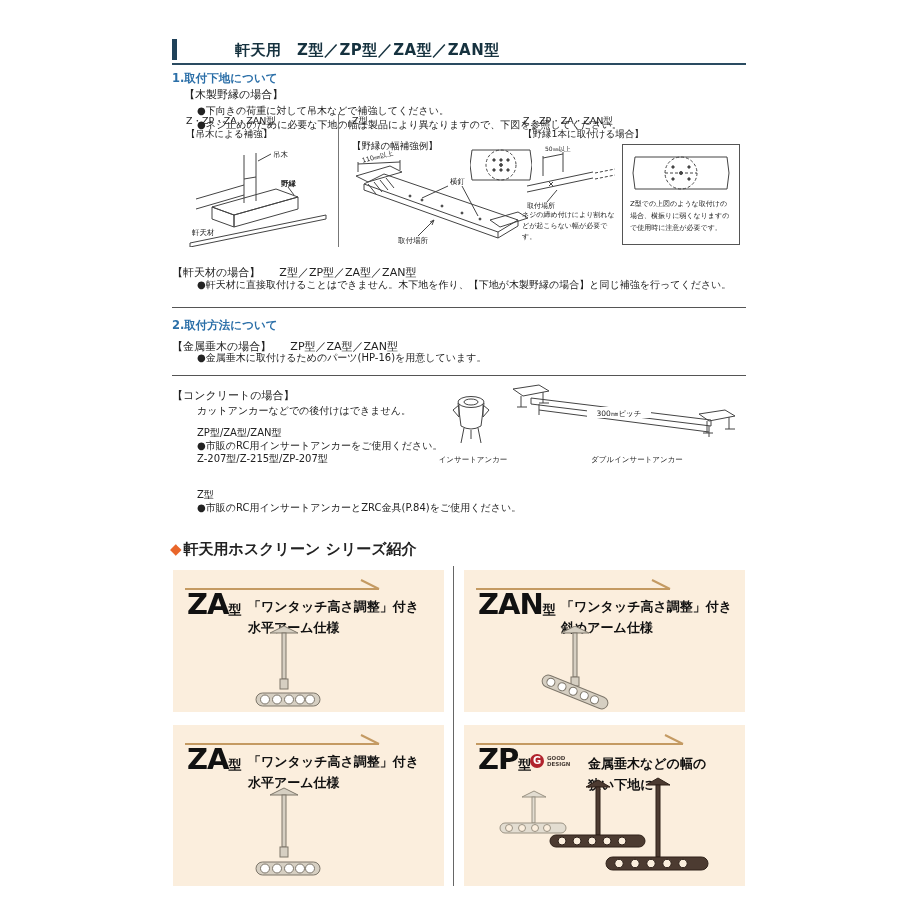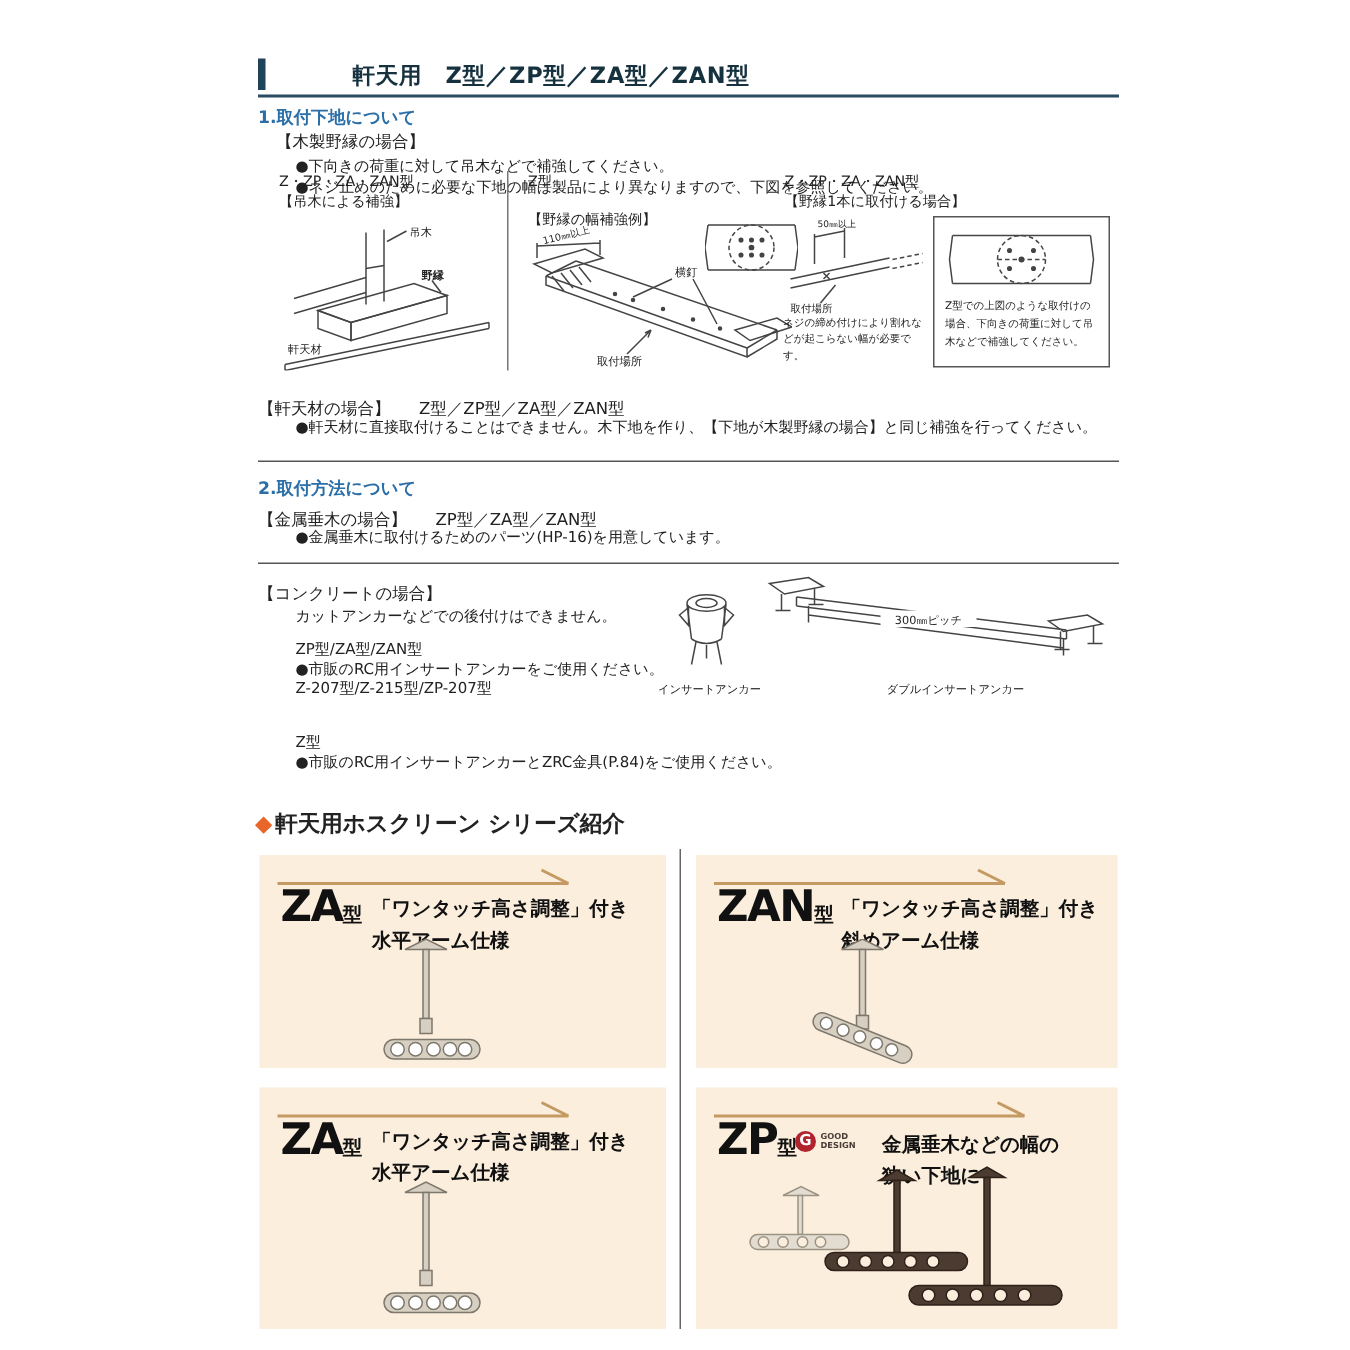--- a/index.html
+++ b/index.html
@@ -190,21 +190,21 @@
         <path d="M4,7 H96 M4,39 H96 M4,7 L2,23 L4,39 M96,7 L98,23 L96,39"></path>
         <circle cx="50" cy="23" r="16" stroke-dasharray="3,2"></circle>
         <path d="M34,23 H66" stroke-dasharray="3,2"></path>
         <circle cx="42" cy="17" r="1.2" fill="#444"></circle>
           <circle cx="58" cy="17" r="1.2" fill="#444"></circle>
         <circle cx="42" cy="29" r="1.2" fill="#444"></circle>
           <circle cx="58" cy="29" r="1.2" fill="#444"></circle>
         <circle cx="50" cy="23" r="1.5" fill="#444"></circle>
       </g>
     </svg>
-    <div class="d3-box-note">Z型での上図のような取付けの場合、下向きの荷重に対して吊木などで補強してください。</div>
+    <div class="d3-box-note">Z型での上図のような取付けの場合、横振りに弱くなりますので使用時に注意が必要です。</div>
   </div>
 
   <div class="abs soffit-row nw">
     <span class="case-label">【軒天材の場合】</span>
     <span class="models">Z型／ZP型／ZA型／ZAN型</span>
   </div>
   <div class="abs bullet soffit-bullet nw">●軒天材に直接取付けることはできません。木下地を作り、【下地が木製野縁の場合】と同じ補強を行ってください。</div>
   <div class="abs hr1"></div>
 
   <div class="abs sec-heading s2-heading nw">2.取付方法について</div>

